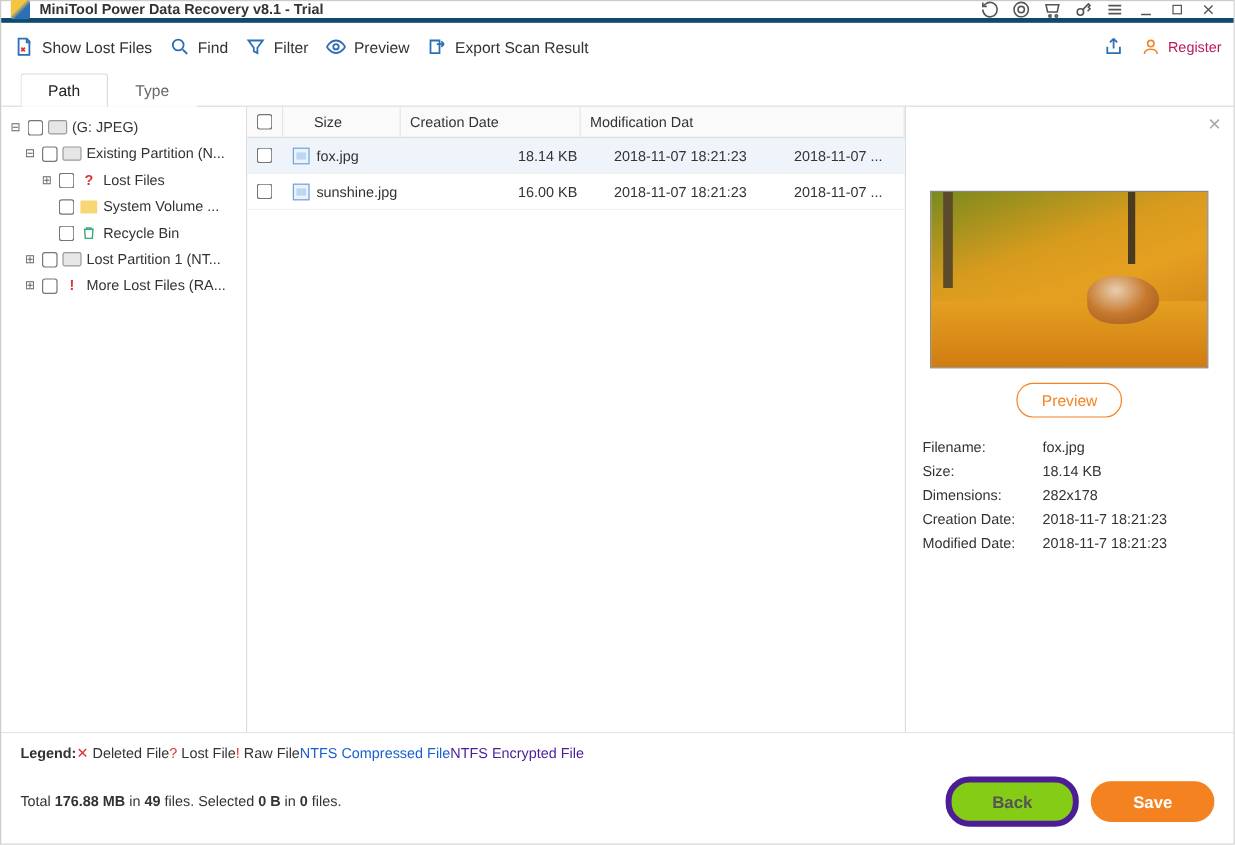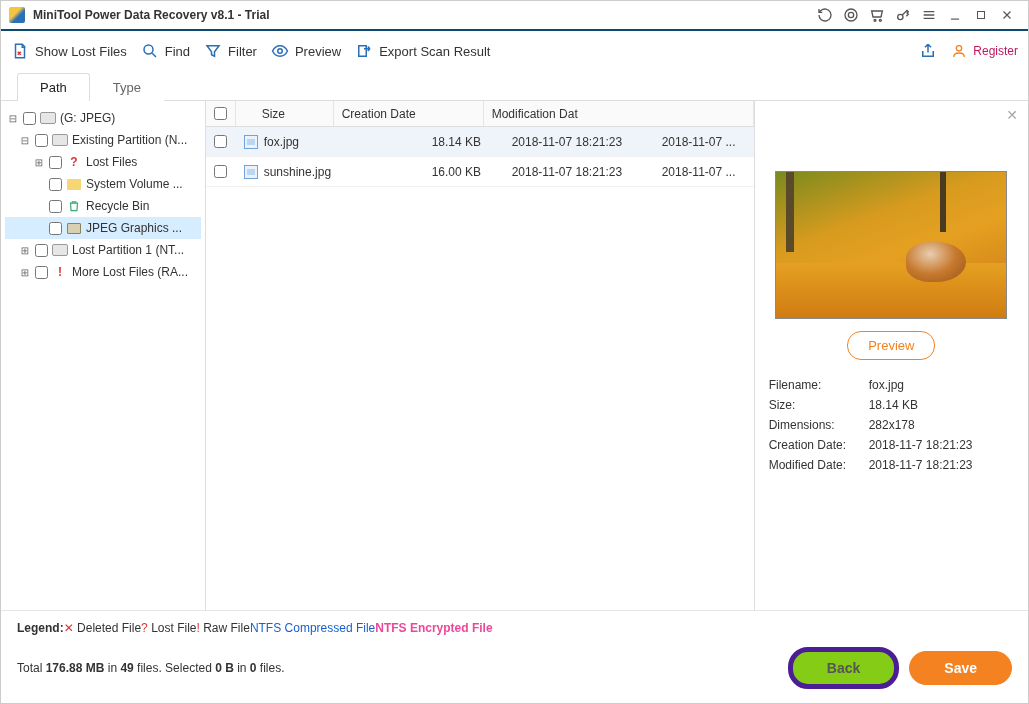--- a/index.html
+++ b/index.html
@@ -1,20 +1,20 @@
 <!DOCTYPE html>
 <html><head>
 <meta charset="utf-8">
 <style>
 * { box-sizing: border-box; margin: 0; padding: 0; }
 body { font-family: "Segoe UI", Arial, sans-serif; font-size: 12px; background: #fff; color: #333; }
 .window { width: 1029px; height: 704px; border: 1px solid #ccc; display: flex; flex-direction: column; background:#fff; }
 
 
-.titlebar { height: 30px; display: flex; align-items: center; padding: 0 8px; border-bottom: 2px solid #0c4a6e; }
+.titlebar { height: 18px; display: flex; align-items: center; padding: 0 8px; border-bottom: 4px solid #0c4a6e; }
 .titlebar .app-icon { width:16px; height:16px; background:linear-gradient(135deg,#f4c542 40%,#2b6fb6 60%); border-radius:2px; margin-right:8px; }
 .titlebar .title { font-weight:600; font-size:12px; }
 .titlebar .spacer { flex:1; }
 .titlebar .tbicon { width:26px; height:26px; display:flex;align-items:center;justify-content:center; color:#555; cursor:pointer; font-size:14px; }
 
 
 .toolbar { height:40px; display:flex; align-items:center; padding:0 10px; gap:14px; }
 .tbutton { display:flex; align-items:center; gap:6px; cursor:pointer; color:#333; font-size:13px;justify-content:space-between; }
 .tbutton .ico { width:18px; height:18px; display:flex;align-items:center;justify-content:center; }
 .toolbar .spacer { flex:1; }
@@ -72,21 +72,21 @@
 .meta-row .k{ width:100px; color:#333; }
 .meta-row .v{ flex:1; color:#333; }
 
 
 .legend { border-top:1px solid #e5e5e5; padding:10px 16px 4px; font-size:12px; display:flex; flex-wrap:wrap; }
 .legend b{font-weight:700;}
 .legend .del{color:#d33;}
 .legend .lost{color:#d33;}
 .legend .raw{color:#d33;}
 .legend .comp{color:#1a5fd0;}
-.legend .enc{color:#ec4899;font-weight:bold;}
+.legend .enc{color:#4c1d95;}
 .footer { padding:8px 16px 14px; display:flex; align-items:center; }
 .footer .status { font-size:12px; }
 .footer .spacer{flex:1;}
 .footer button { padding:8px 34px; border-radius:20px; font-size:14px; cursor:pointer; margin-left:10px; }
 .btn-back { background:#84cc16; border:5px solid #4c1d95; color:#555;font-weight:bold; }
 .btn-save { background:#f58220; border:1px solid #f58220; color:#fff; font-weight:600; }
 
 svg { display:block; }
 </style>
 </head>
@@ -252,28 +252,20 @@
       <div class="tree-row tree-indent-2">
         <span class="twisty"></span>
         <input type="checkbox" style="">
         <span class="ico">
           <svg width="14" height="14" viewBox="0 0 24 24" fill="none" stroke="#3a7" stroke-width="2">
               <path d="M6 7h12l-1 13H7z"></path>
               <path d="M9 7V5h6v2"></path>
             </svg>
         </span>
         <span>Recycle Bin</span>
-      </div>
-      <div class="tree-row tree-indent-2 selected">
-        <span class="twisty"></span>
-        <input type="checkbox" style="">
-        <span class="ico">
-            <span class="img-folder"></span>
-          </span>
-        <span>JPEG Graphics ...</span>
       </div>
       <div class="tree-row tree-indent-1">
         <span class="twisty">⊞</span>
         <input type="checkbox" style="">
         <span class="ico">
             <span class="drive-ico"></span>
           </span>
         <span>Lost Partition 1 (NT...</span>
       </div>
       <div class="tree-row tree-indent-1">

